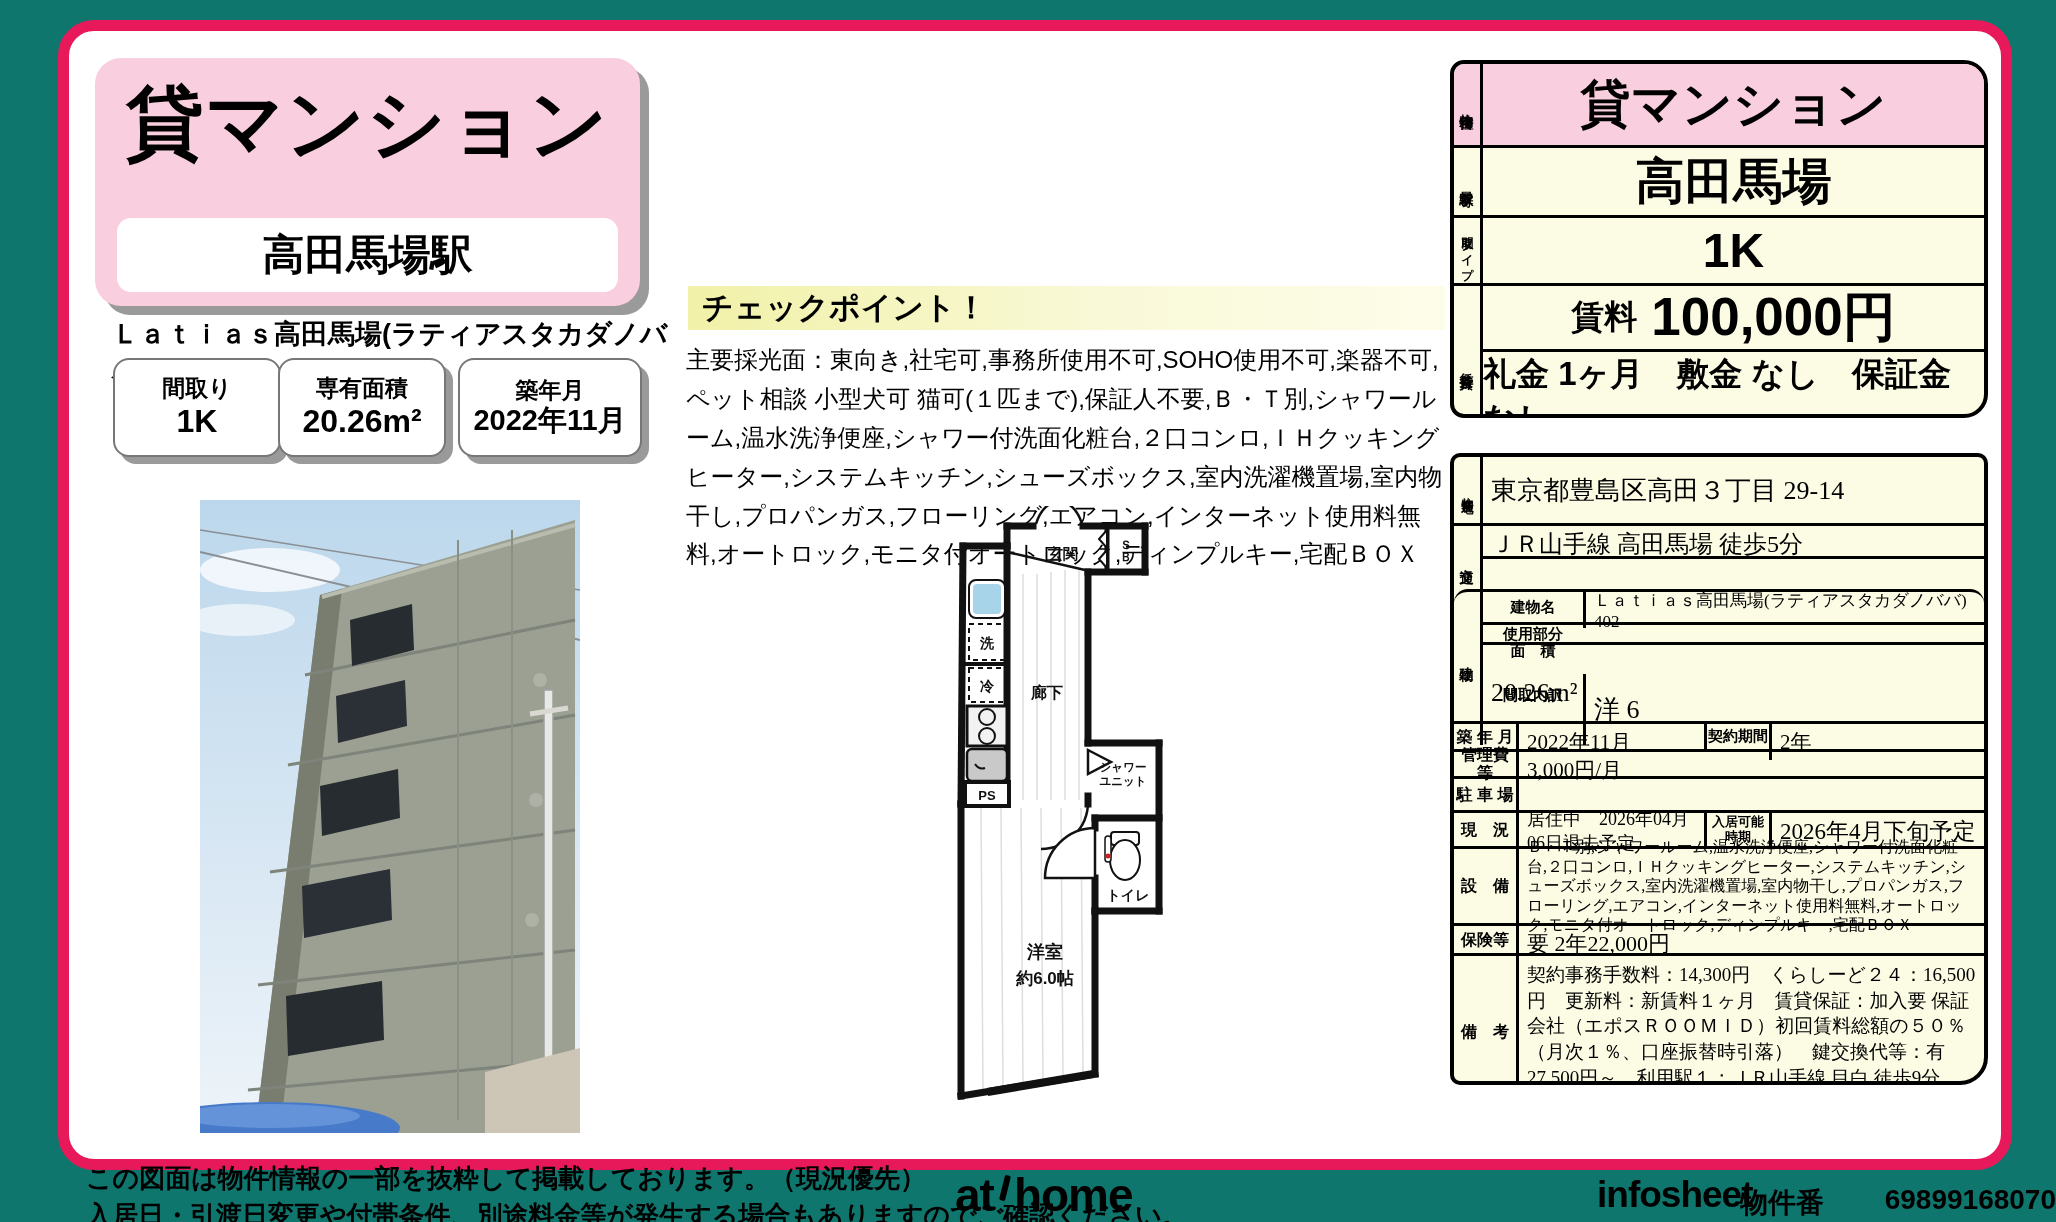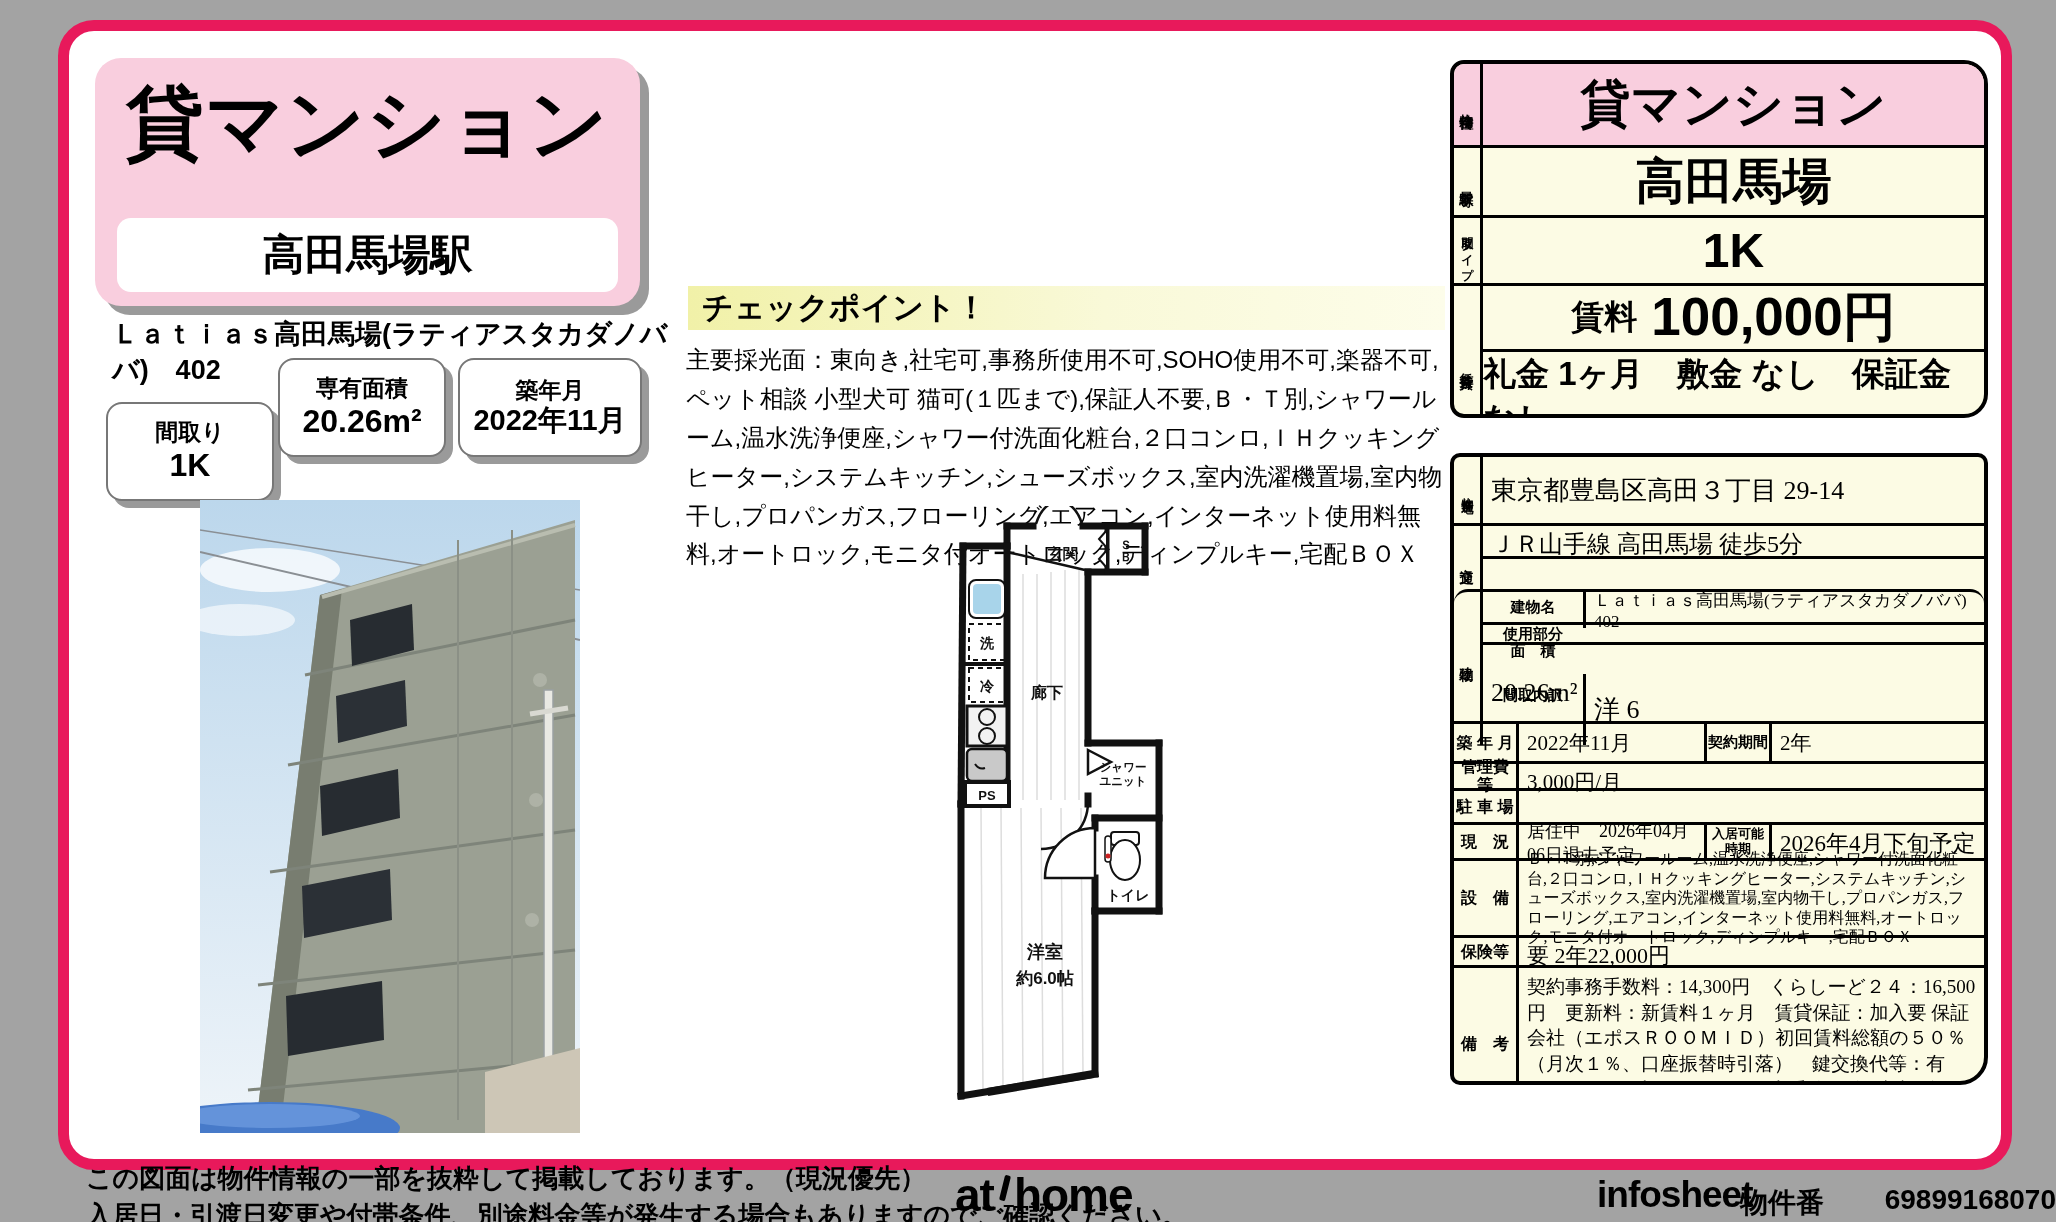--- a/index.html
+++ b/index.html
@@ -1,16 +1,16 @@
 <!DOCTYPE html>
 <html><head>
 <meta charset="utf-8">
 <style>
   html,body{margin:0;padding:0;background:#fff;}
-  .page{position:relative;width:2056px;height:1222px;background:#a3a3a3;overflow:hidden;
+  .page{position:relative;width:2056px;height:1222px;background:#0f766e;overflow:hidden;
         font-family:"Liberation Sans","DejaVu Sans",sans-serif;color:#000;}
 
   
   .frame{position:absolute;left:58px;top:20px;width:1932px;height:1128px;
          border:11px solid #e8195b;border-radius:36px;background:#fff;}
 
   
   .titlebox{position:absolute;left:95px;top:58px;width:545px;height:248px;background:#f9cede;
             border-radius:26px;box-shadow:9px 9px 0 #9a9a9a;}
   .titlebox .big{position:absolute;left:0;top:14px;width:100%;text-align:center;
@@ -91,21 +91,21 @@
 <div class="page">
 
   <div class="frame"></div>
 
   <div class="titlebox">
     <div class="big">貸マンション</div>
     <div class="station">高田馬場駅</div>
   </div>
   <div class="bldline">Ｌａｔｉａｓ高田馬場(ラティアスタカダノババ)　402</div>
 
-  <div class="badge" style="left:106px;width:164px;margin-top:44px;">
+  <div class="badge" style="left:113px;width:164px;">
     <div class="bl">間取り</div>
     <div class="bv">1K</div>
   </div>
   <div class="badge" style="left:278px;width:164px;">
     <div class="bl">専有面積</div>
     <div class="bv">20.26m²</div>
   </div>
   <div class="badge" style="left:458px;width:180px;">
     <div class="bl">築年月</div>
     <div class="bv" style="font-size:29px;">2022年11月</div>
@@ -289,21 +289,21 @@
           <div class="sub prelin">使用部分
 面　積</div>
           <div class="val serif" style="font-size:26px;">20.26m²</div>
         </div>
         <div class="srow" style="flex:1;">
           <div class="sub">間取内訳</div>
           <div class="val serif" style="font-size:26px;margin-top:29px;">洋 6</div>
         </div>
       </div>
     </div>
-    <div class="r" style="height:40px;">
+    <div class="r" style="height:28px;">
       <div class="hl">築 年 月</div>
       <div class="val serif" style="flex:none;width:188px;font-size:21px;">2022年11月</div>
       <div class="hl" style="border-left:3px solid #000;width:62px;font-size:15px;">契約期間</div>
       <div class="val serif" style="font-size:21px;">2年</div>
     </div>
     <div class="r" style="height:27px;">
       <div class="hl">管理費等</div>
       <div class="val serif" style="font-size:21px;">3,000円/月</div>
     </div>
     <div class="r" style="height:34px;">

